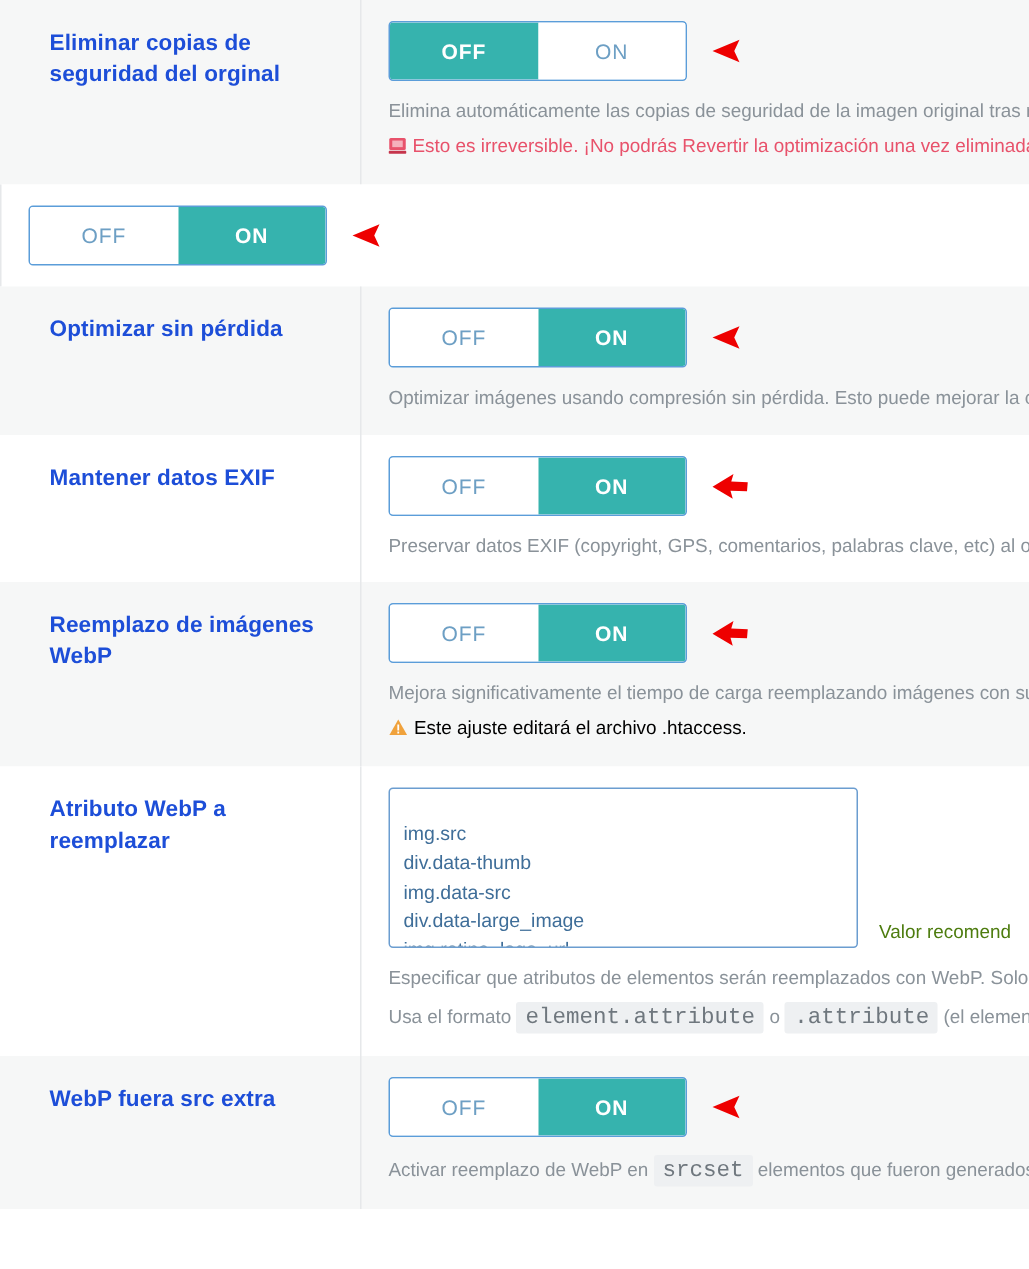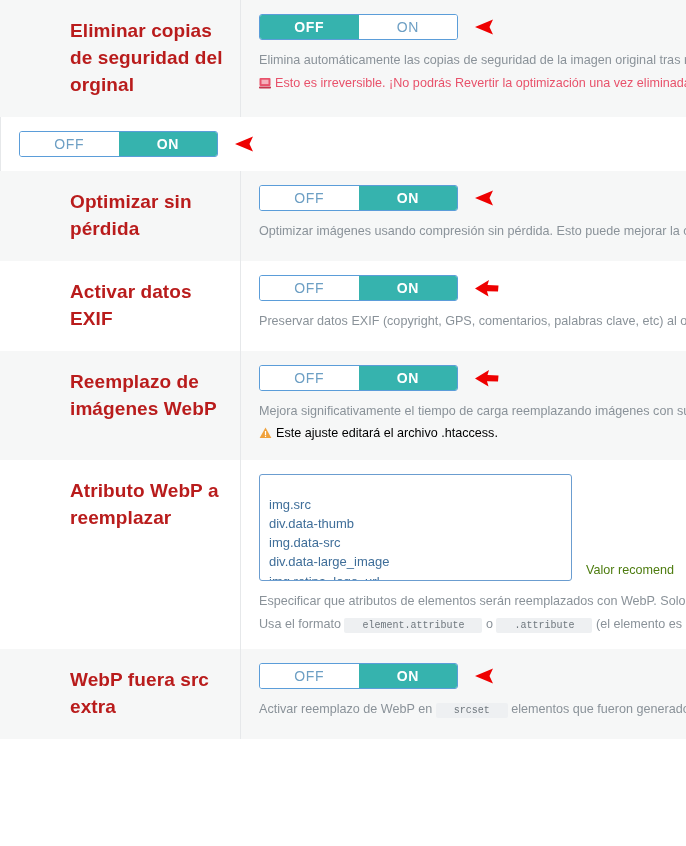--- a/index.html
+++ b/index.html
@@ -30,25 +30,24 @@
   }
 
   .row-label-cell {
     width: 240px;
     flex: 0 0 240px;
     box-sizing: border-box;
     padding: 18px 12px 18px 33px;
   }
   .row-label {
     font-weight: bold;
-    font-size: 19px;
+    font-size: 15px;
     line-height: 1.42;
-    color: #b91c1c;
+    color: #1d4ed8;
     letter-spacing: 0.1px;
-    margin-left: 37px;
   }
 
   .row-field-cell {
     flex: 1 1 auto;
     box-sizing: border-box;
     padding: 14px 0 14px 18px;
     min-width: 0;
     overflow: visible;
     white-space: nowrap;
     border-left: 1px solid #e6e8ea;
@@ -56,21 +55,21 @@
   }
 
   
   .toggle-wrap {
     display: flex;
     align-items: center;
   }
   .toggle {
     display: inline-flex;
     width: 199px;
-    height: 26px;
+    height: 40px;
     border: 1px solid #5b9dd9;
     border-radius: 3px;
     overflow: hidden;
     box-sizing: border-box;
     background: #ffffff;
     cursor: pointer;
     flex: 0 0 auto;
   }
   .toggle .seg {
     flex: 1 1 50%;
@@ -112,24 +111,24 @@
     color: #000000;
     margin-top: 3px;
   }
   .desc .ico {
     display: inline-block;
     vertical-align: -2px;
     margin-right: 4px;
   }
   code.inline {
     font-family: "Liberation Mono", monospace;
-    font-size: 10px;
+    font-size: 15px;
     background: #eef0f2;
     color: #6f777e;
-    padding: 2px 18px;
+    padding: 2px 6px;
     border-radius: 2px;
   }
 
   
   .ta-row {
     display: flex;
     align-items: flex-end;
   }
   .attr-textarea {
     width: 313px;
@@ -207,21 +206,21 @@
           </div>
           <span class="cursor-arrow"><svg width="22" height="18" viewBox="0 0 22 18">
               <path d="M1 9 L19 1.5 L15.5 9 L19 16.5 Z" fill="#ee0000"></path>
             </svg></span>
         </div>
         <div class="desc">Optimizar imágenes usando compresión sin pérdida. Esto puede mejorar la cali</div>
       </div>
     </div>
     <div class="row plain">
       <div class="row-label-cell">
-        <div class="row-label">Activar datos EXIF</div>
+        <div class="row-label">Mantener datos EXIF</div>
       </div>
       <div class="row-field-cell">
         <div class="toggle-wrap">
           <div class="toggle" role="switch">
             <div class="seg ">OFF</div>
             <div class="seg active">ON</div>
           </div>
           <span class="cursor-arrow"><svg width="26" height="20" viewBox="0 0 26 20">
               <path d="M1 10.5 L15 2 L13.5 7 L24.5 7.5 L24 13.5 L13 13.2 L14.5 18.5 Z" fill="#ee0000"></path>
             </svg></span>

